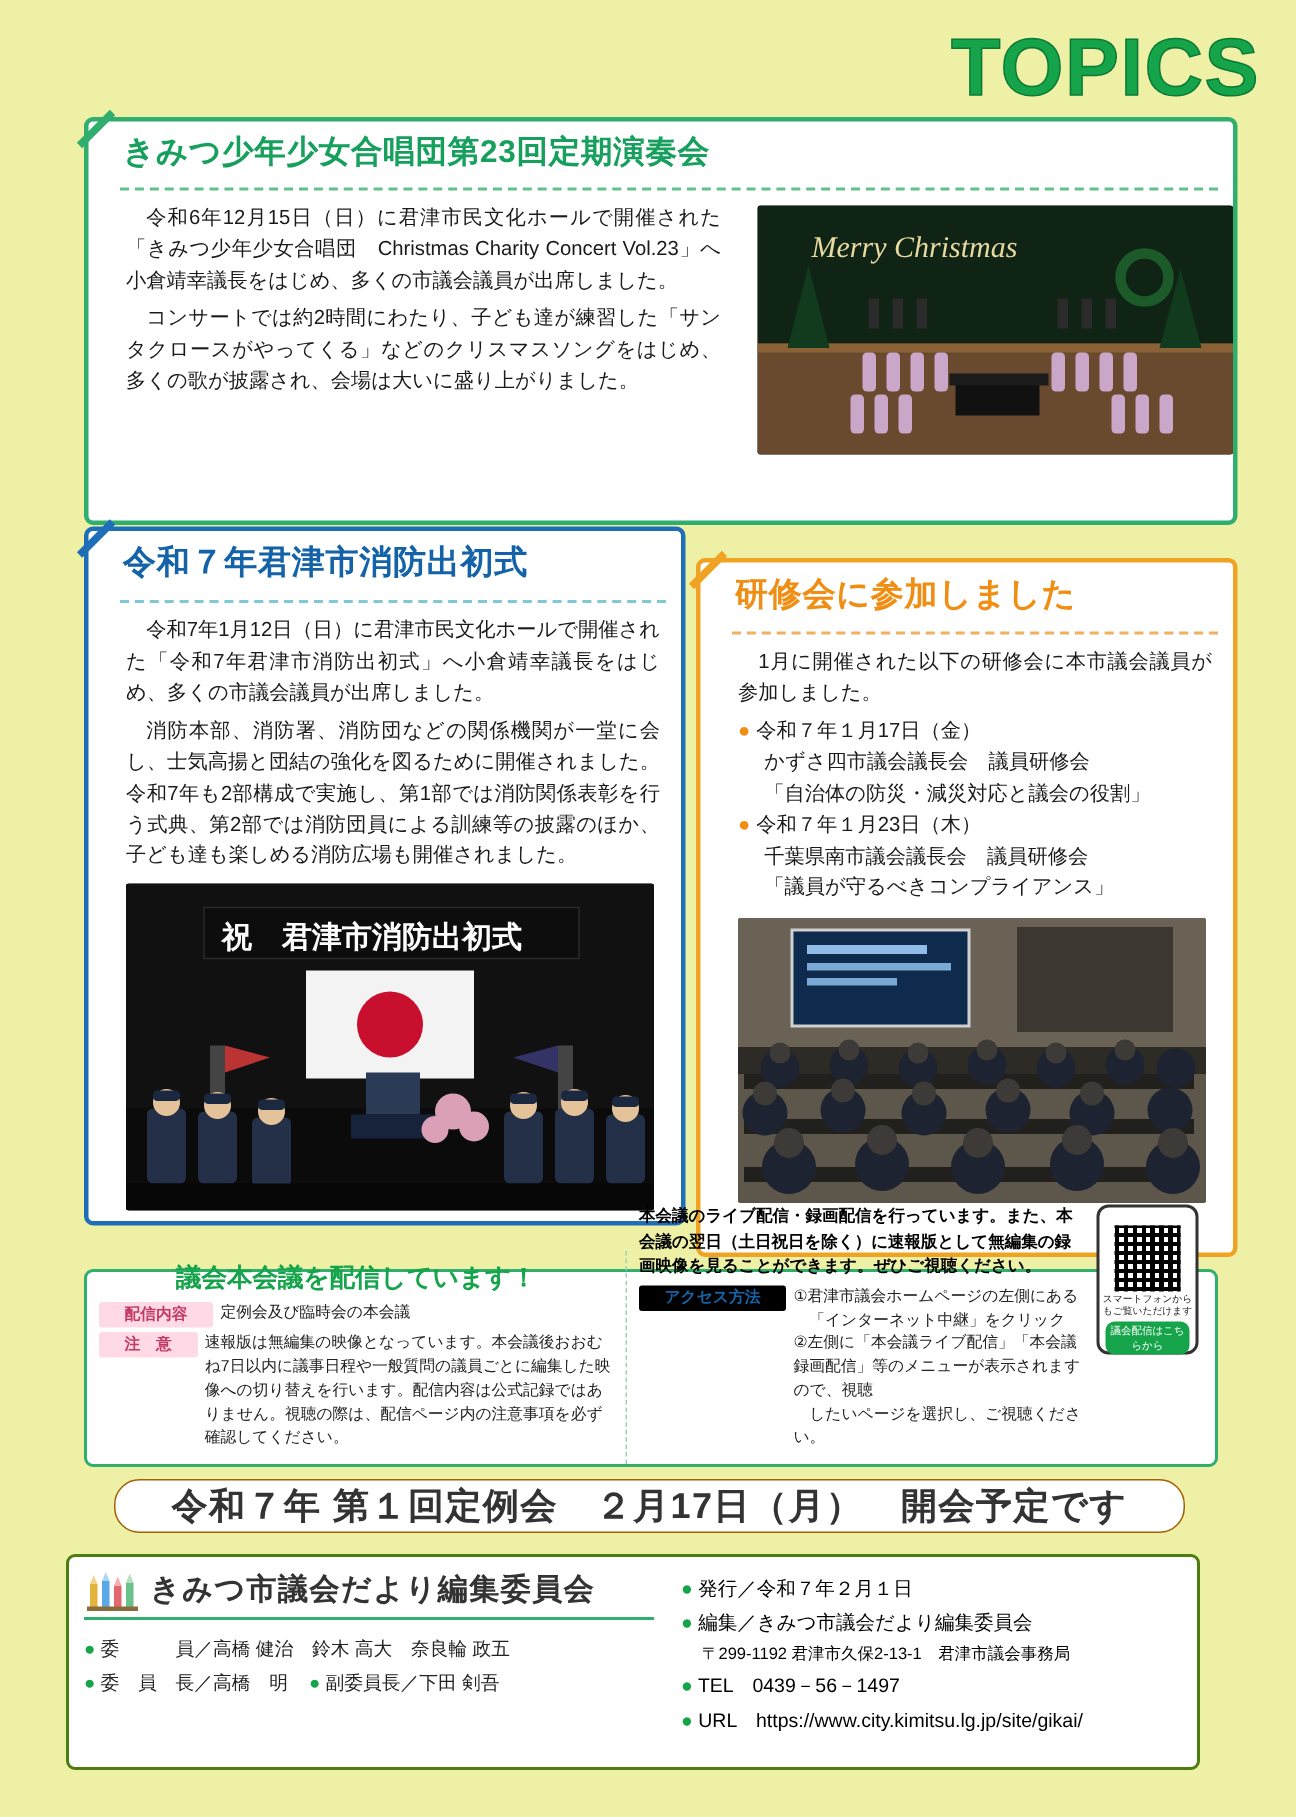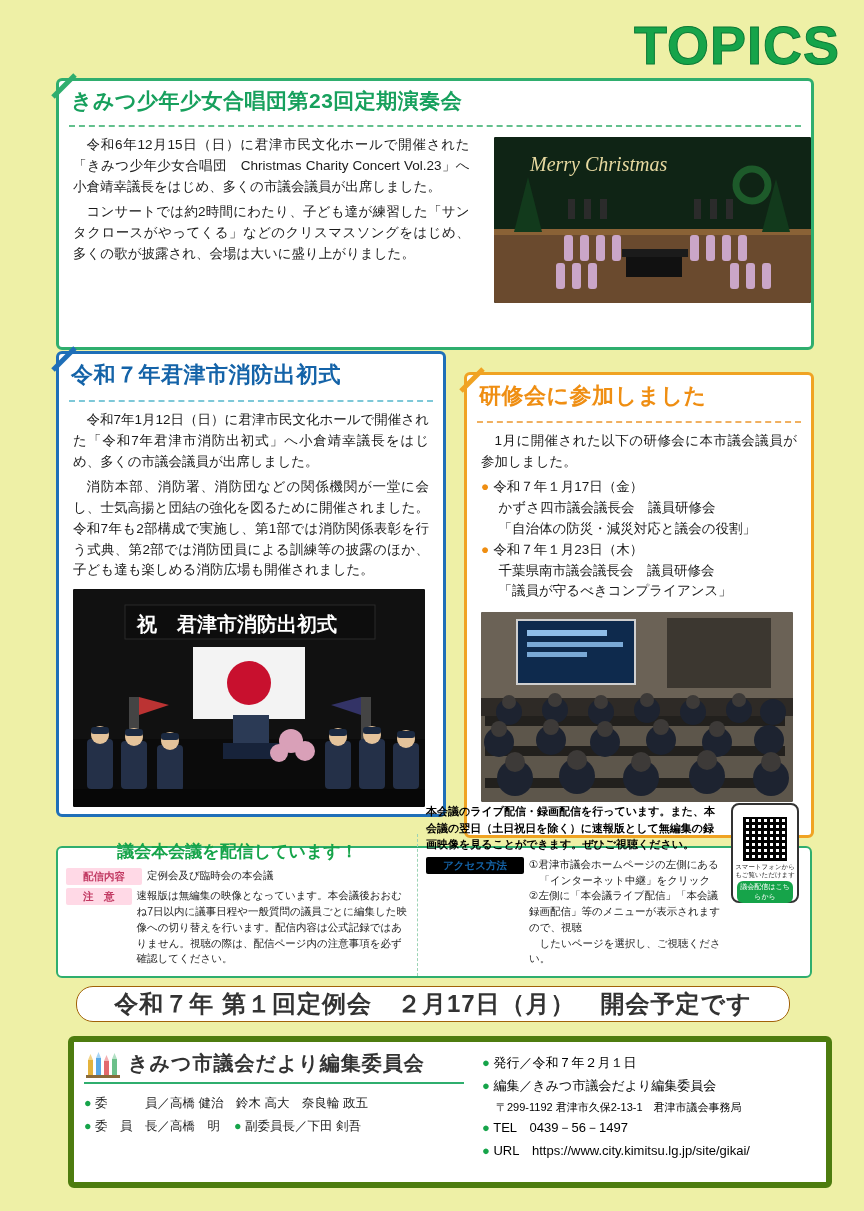--- a/index.html
+++ b/index.html
@@ -19,20 +19,21 @@
     color:#16a44a;
     -webkit-text-stroke:1px #0c7a36;
     font-family:"Liberation Sans",sans-serif;
   }
 
   
   .card{
     position:absolute;
     background:#ffffff;
     border-radius:6px;
+    padding-left:11px;
   }
   .card .corner{
     position:absolute;left:-8px;top:-8px;width:26px;height:26px;
   }
 
   
   .headline{
     font-size:21px;font-weight:bold;
     padding:6px 4px 10px 12px;
     letter-spacing:0.5px;
@@ -127,22 +128,22 @@
   
   #session-banner{
     position:absolute;left:76px;top:986px;width:712px;height:34px;
     background:#fff;border:1px solid #a16207;border-radius:17px;
     display:flex;align-items:center;justify-content:center;
     font-size:24px;font-weight:bold;color:#333;letter-spacing:1px;
   }
 
   
   #footer{
-    position:absolute;left:68px;top:1036px;width:752px;height:140px;
-    background:#ffffff;border:6px solid #4d7c0f;border-radius:6px;
+    position:absolute;left:44px;top:1036px;width:752px;height:140px;
+    background:#ffffff;border:2px solid #4d7c0f;border-radius:6px;
     display:flex;
   }
   #footer .fl{width:400px;padding:8px 10px;box-sizing:border-box;}
   #footer .fr{flex:1;padding:10px 8px;box-sizing:border-box;font-size:13px;line-height:1.75;}
   .ed-title{font-size:20px;font-weight:bold;color:#333;letter-spacing:1px;}
   .ed-rule{border-bottom:2px solid #2fae6e;margin:4px 0 8px 0;}
   .ed-row{font-size:12.5px;line-height:1.9;color:#222;}
   .dot-g{color:#16a44a;}
   .pencils{display:inline-block;width:40px;height:26px;vertical-align:middle;margin-right:4px;}
 </style>

